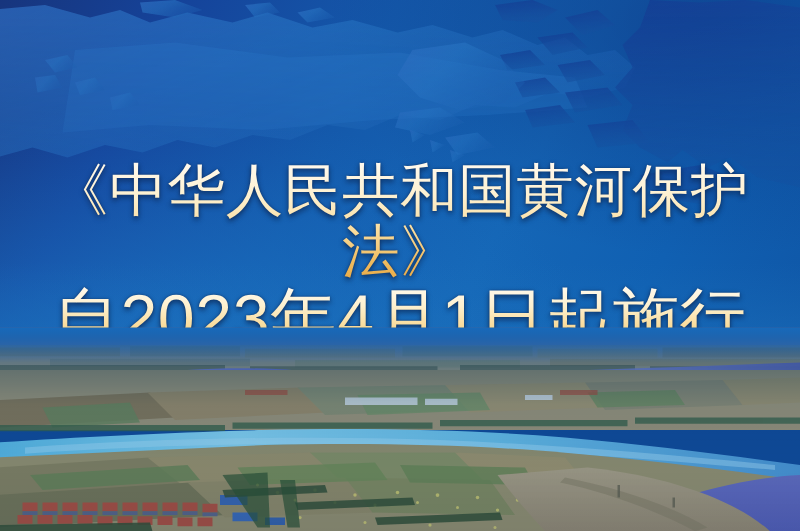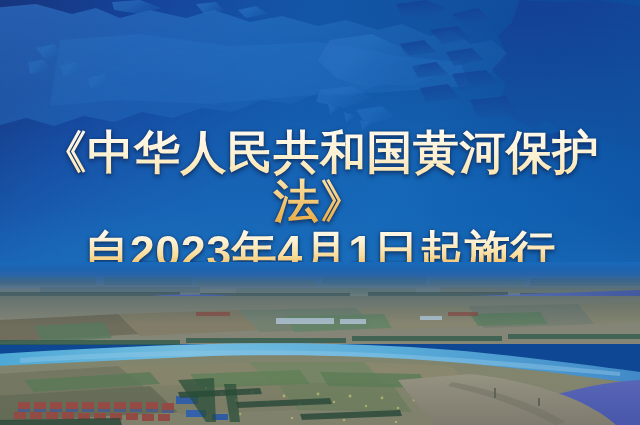--- a/index.html
+++ b/index.html
@@ -78,30 +78,30 @@
     left: 0;
     top: 128px;
     width: 640px;
     text-align: center;
     line-height: 1.06;
     letter-spacing: 0.5px;
   }
   .hl-line {
     display: block;
     font-family: "Liberation Sans", "DejaVu Sans", sans-serif;
-    font-weight: bold;
+    font-weight: normal;
     color: #fbe6b4;
     background: linear-gradient(180deg, #fffaf0 0%, #fdf0cf 30%, #f9dc9c 58%, #f0bd62 82%, #e8a843 100%);
     -webkit-background-clip: text;
     background-clip: text;
     -webkit-text-fill-color: transparent;
     filter: drop-shadow(0 2px 2px rgba(6,30,70,0.55)) drop-shadow(0 0 1px rgba(20,50,100,0.7));
   }
   .hl-line-1 { font-size: 46px; }
-  .hl-line-2 { font-size: 45px; margin-top: 2px; }
+  .hl-line-2 { font-size: 53px; margin-top: 2px; }
 </style>
 </head>
 <body>
 
 <div id="poster">
 
   <div class="sky"></div>
 
   <svg class="map-layer" viewBox="0 0 640 300" preserveAspectRatio="none" xmlns="http://www.w3.org/2000/svg">
     <defs>

